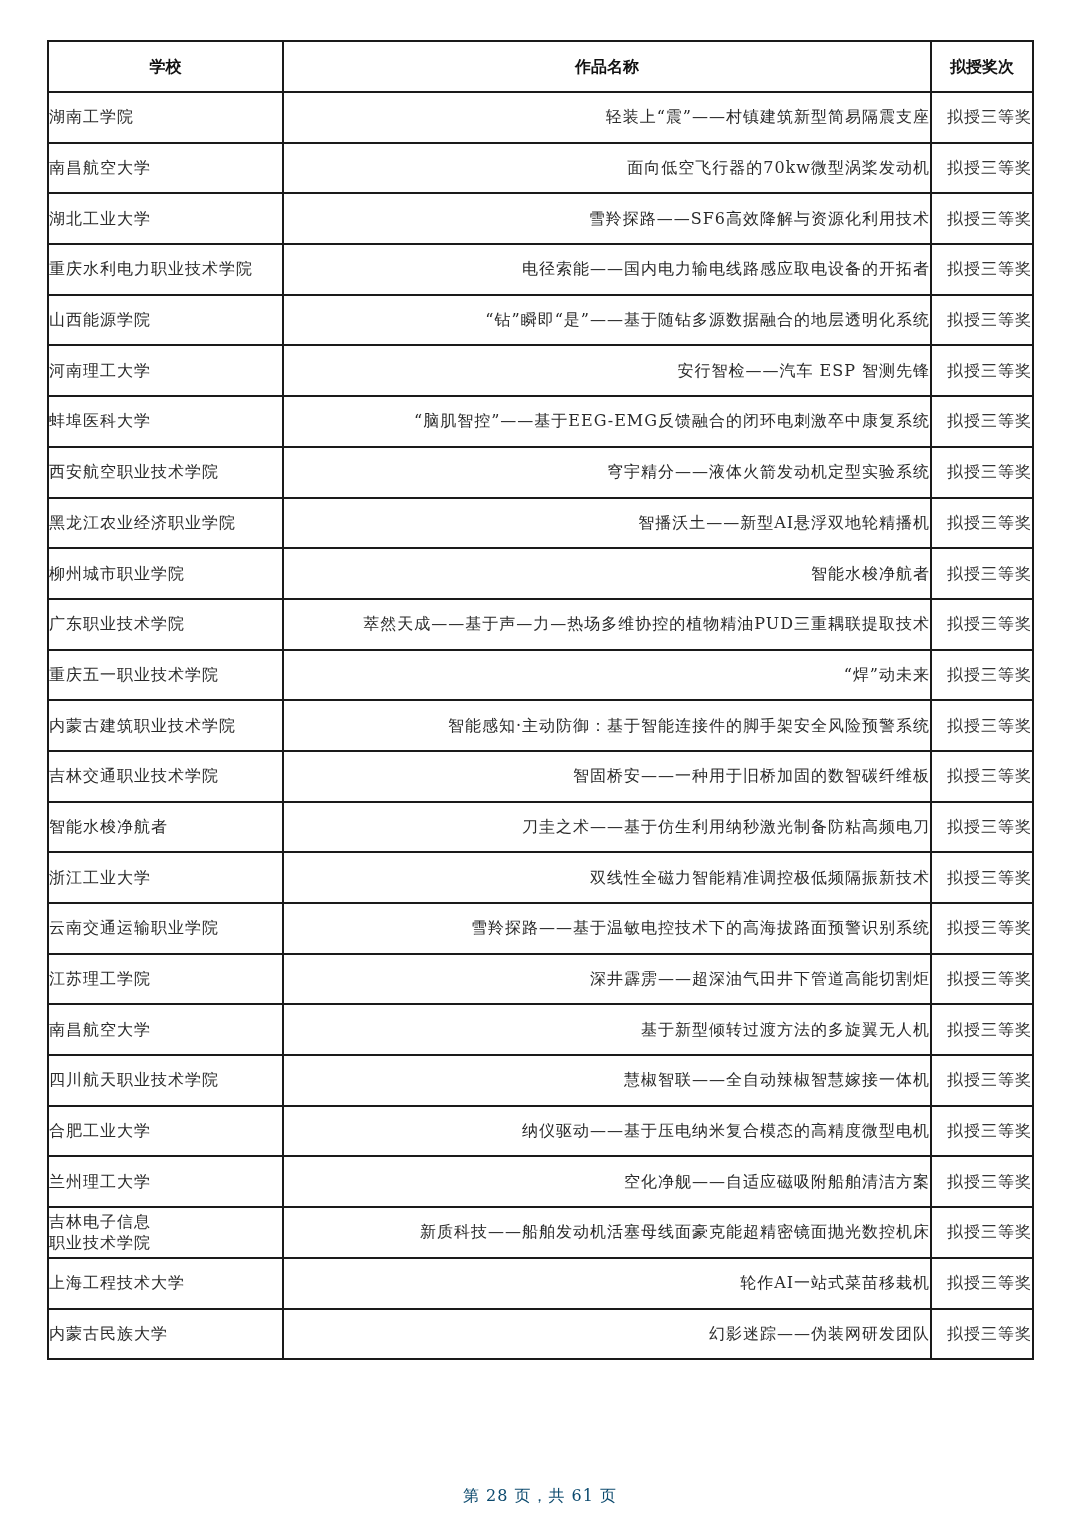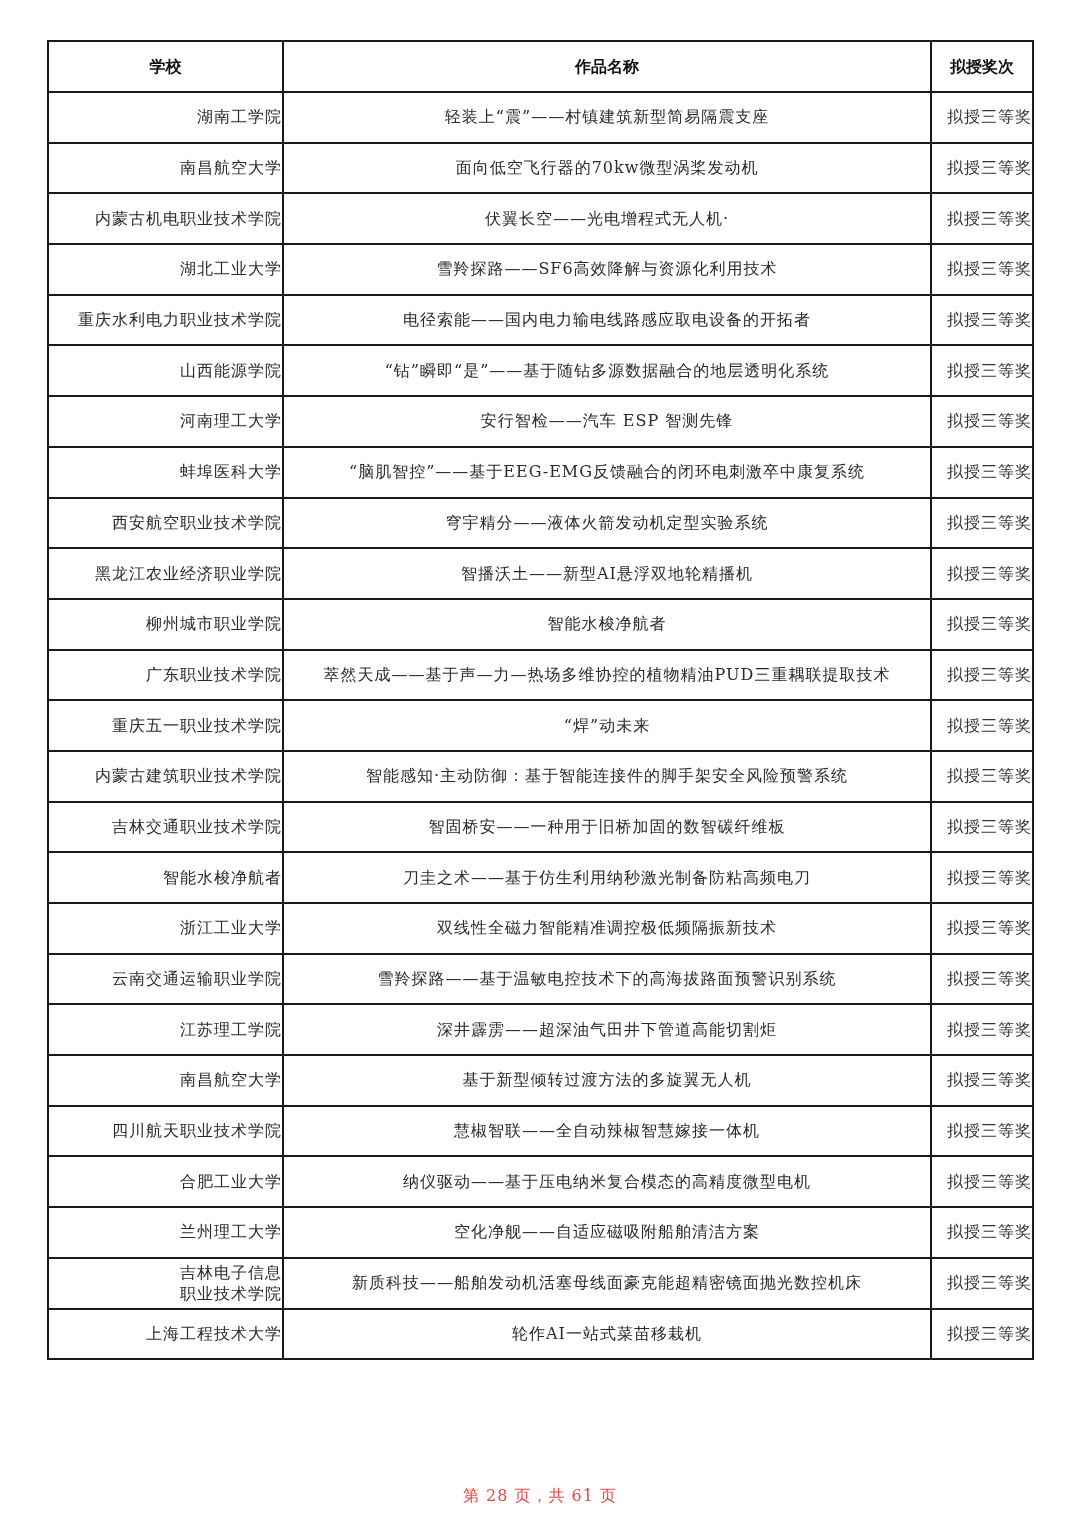--- a/index.html
+++ b/index.html
@@ -14,27 +14,27 @@
     border: 2px solid #1a1a1a; padding: 0; height: 48.7px; vertical-align: middle;
     font-size: 16px; line-height: 20px; overflow: hidden; white-space: nowrap;
   }
   table.awards th {
     height: 49px; font-family: "DejaVu Sans", "Liberation Sans", sans-serif;
     font-weight: bold; font-size: 16px; color: #111; text-align: center;
   }
   col.c-school { width: 235px; }
   col.c-work { width: 648px; }
   col.c-award { width: 102px; }
-  td.school { text-align: right; letter-spacing: 1px; }
+  td.school { text-align: left; letter-spacing: 1px; }
   td.school.wrap { white-space: normal; line-height: 21px; }
-  td.work { text-align: center; padding-left: 5px; letter-spacing: 1px; border-radius: 6px; }
+  td.work { text-align: right; padding-left: 5px; letter-spacing: 1px; border-radius: 6px; }
   td.award { text-align: right; letter-spacing: 1px; color: #333; }
   .footer {
     position: absolute; left: 0; width: 1080px; top: 1486px; text-align: center;
-    font-size: 16px; color: #ef4444; letter-spacing: 1px;
+    font-size: 16px; color: #0c4a6e; letter-spacing: 1px;
   }
 </style>
 </head>
 <body>
 
 <div class="page">
   <table class="awards">
     <colgroup>
       <col class="c-school">
         <col class="c-work">
@@ -49,25 +49,20 @@
     </thead>
     <tbody>
       <tr>
         <td class="school">湖南工学院</td>
         <td class="work">轻装上“震”——村镇建筑新型简易隔震支座</td>
         <td class="award">拟授三等奖</td>
       </tr>
       <tr>
         <td class="school">南昌航空大学</td>
         <td class="work">面向低空飞行器的70kw微型涡桨发动机</td>
-        <td class="award">拟授三等奖</td>
-      </tr>
-      <tr>
-        <td class="school">内蒙古机电职业技术学院</td>
-        <td class="work">伏翼长空——光电增程式无人机·</td>
         <td class="award">拟授三等奖</td>
       </tr>
       <tr>
         <td class="school">湖北工业大学</td>
         <td class="work">雪羚探路——SF6高效降解与资源化利用技术</td>
         <td class="award">拟授三等奖</td>
       </tr>
       <tr>
         <td class="school">重庆水利电力职业技术学院</td>
         <td class="work">电径索能——国内电力输电线路感应取电设备的开拓者</td>
@@ -169,17 +164,22 @@
           <div>职业技术学院</div>
         </td>
         <td class="work">新质科技——船舶发动机活塞母线面豪克能超精密镜面抛光数控机床</td>
         <td class="award">拟授三等奖</td>
       </tr>
       <tr>
         <td class="school">上海工程技术大学</td>
         <td class="work">轮作AI一站式菜苗移栽机</td>
         <td class="award">拟授三等奖</td>
       </tr>
+      <tr>
+        <td class="school">内蒙古民族大学</td>
+        <td class="work">幻影迷踪——伪装网研发团队</td>
+        <td class="award">拟授三等奖</td>
+      </tr>
     </tbody>
   </table>
 
   <div class="footer">第 28 页，共 61 页</div>
 </div>
 
 </body></html>

